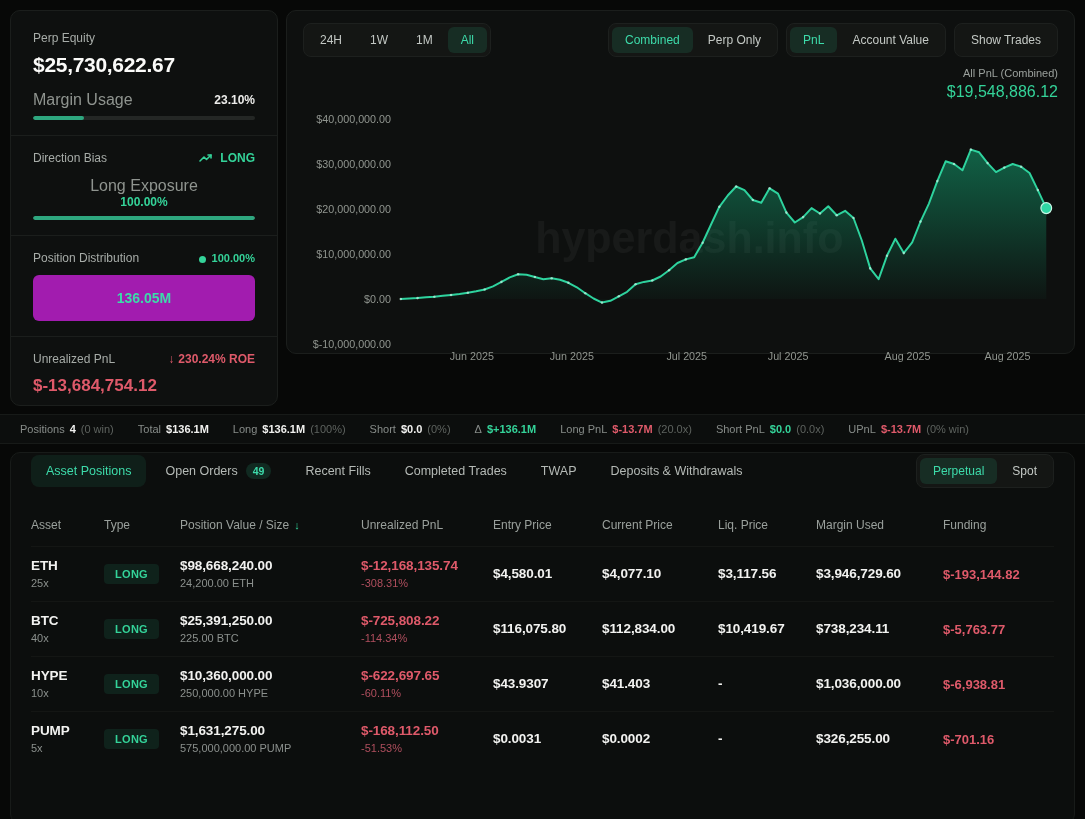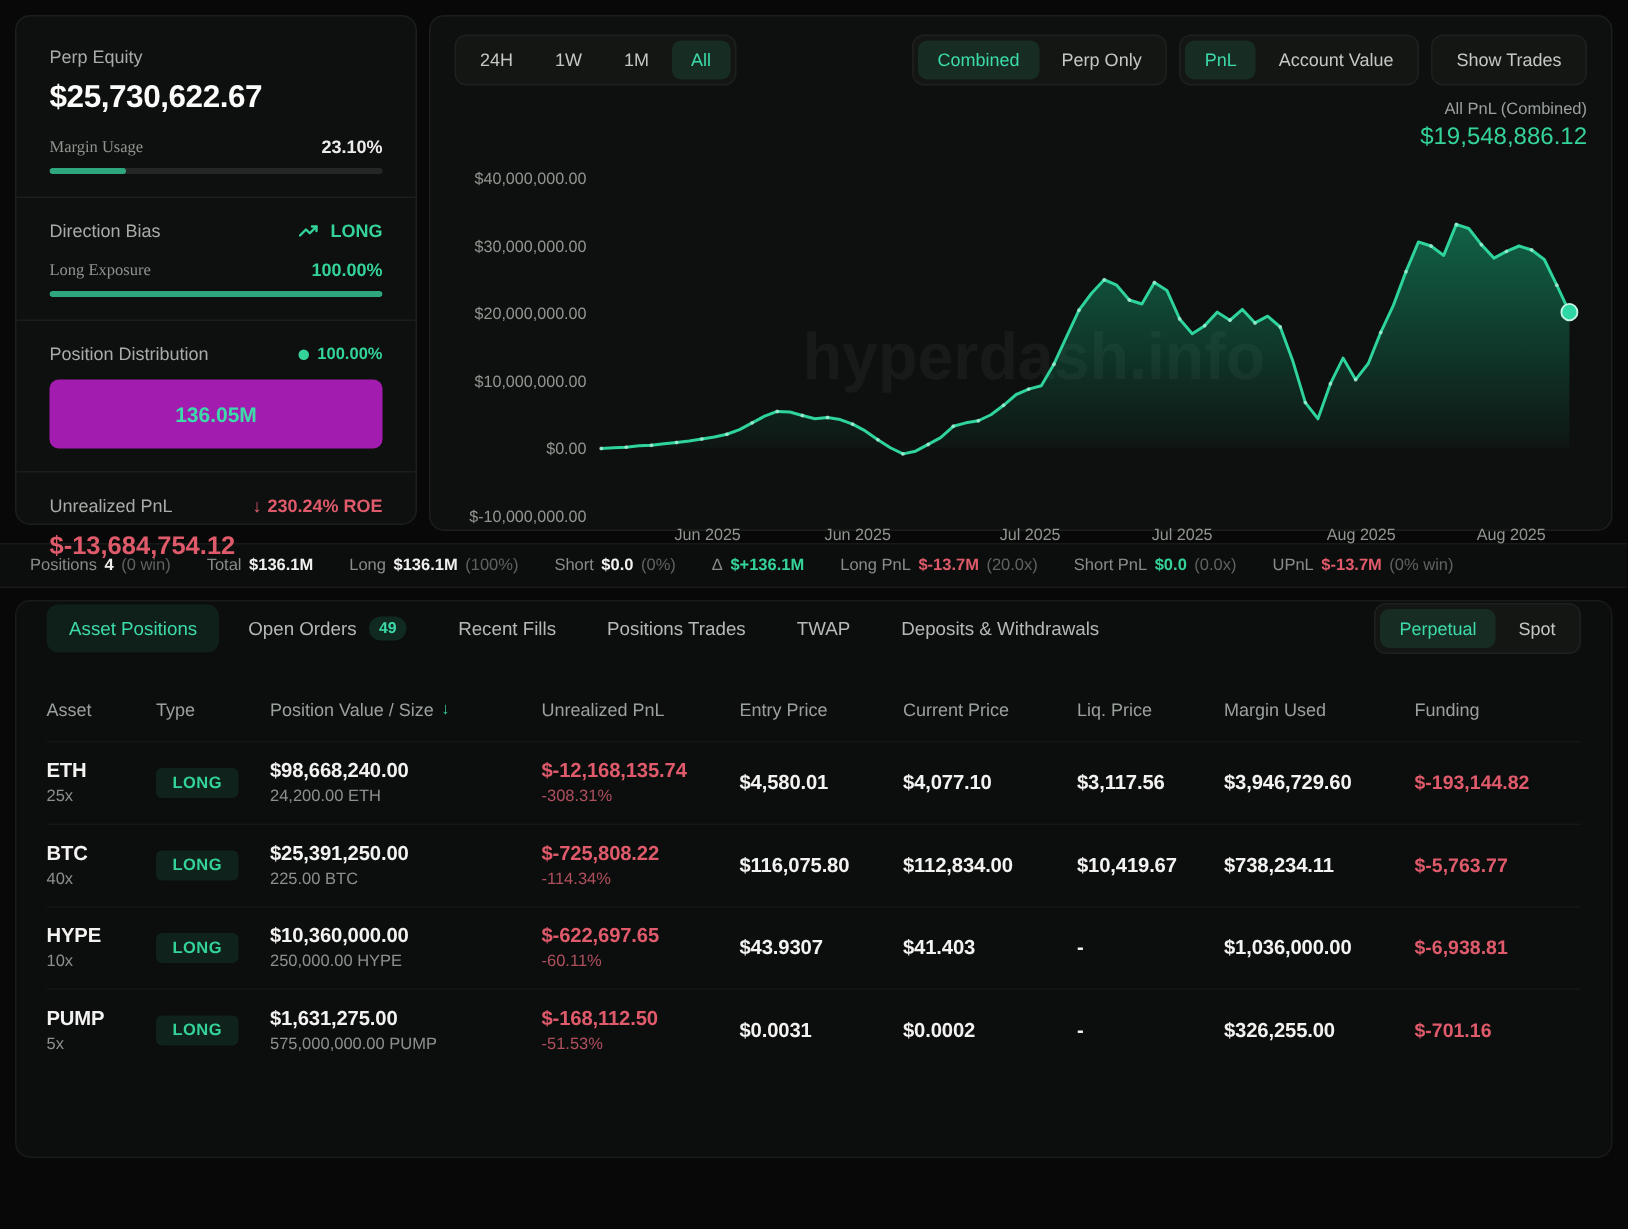--- a/index.html
+++ b/index.html
@@ -3,26 +3,26 @@
 <meta charset="utf-8">
 <style>
   * { margin:0; padding:0; box-sizing:border-box; }
   html,body { background:#070807; font-family:"Liberation Sans", sans-serif; }
   .app { width:1085px; height:819px; padding:10px; overflow:hidden; color:#e8e8e6; position:relative; }
 
   .top { display:flex; gap:8px; }
   .panel { background:#0e100f; border:1px solid #1b1e1c; border-radius:10px; }
 
   
-  .stats { width:268px; flex:none; padding:20px 22px; height:340px; }
+  .stats { width:268px; flex:none; padding:20px 22px; height:396px; }
   .lbl { font-size:12px; color:#a7aca8; }
-  .lbl-sm { font-size:11px; color:#8f948f;font-family:Liberation Serif, serif; }
+  .lbl-sm { font-size:16px; color:#8f948f; }
   .big-val { font-size:21px; font-weight:700; color:#fbfbf9; letter-spacing:-0.3px; margin-top:8px; }
   .row-between { display:flex; justify-content:space-between; align-items:center; }
-  .mt14 { margin-top:14px; } .mt12 { margin-top:12px; }
+  .mt14 { margin-top:14px; } .mt12 { margin-top:12px;flex-direction:column; }
   .pct-strong { font-size:12px; font-weight:700; color:#ececea; }
   .bar { height:4px; border-radius:2px; background:#24272
 5; margin-top:7px; overflow:hidden; }
   .bar { background:#242725; }
   .bar-fill { height:100%; border-radius:2px; background:#2ea77f; }
   .divider { height:1px; background:#1b1e1c; margin:15px -22px; }
   .green { color:#34d399; }
   .red { color:#df5a6a; }
   .bias-val { font-size:12px; font-weight:700; color:#34d399; display:flex; align-items:center; gap:6px; }
   .dist-box { margin-top:10px; height:46px; border-radius:6px; background:#a21caf; display:flex; align-items:center; justify-content:center; font-size:14px; font-weight:700; color:#3ddbaa; }
@@ -276,21 +276,21 @@
             <span>Asset Positions</span>
           </button>
           <button class="tab">
             <span>Open Orders</span>
             <span class="badge">49</span>
           </button>
           <button class="tab">
             <span>Recent Fills</span>
           </button>
           <button class="tab">
-            <span>Positions Trades</span>
+            <span>Completed Trades</span>
           </button>
           <button class="tab">
             <span>TWAP</span>
           </button>
           <button class="tab">
             <span>Deposits &amp; Withdrawals</span>
           </button>
         </div>
       <div class="seg-group" id="market-toggle">
           <button class="seg-btn active">Perpetual</button>

